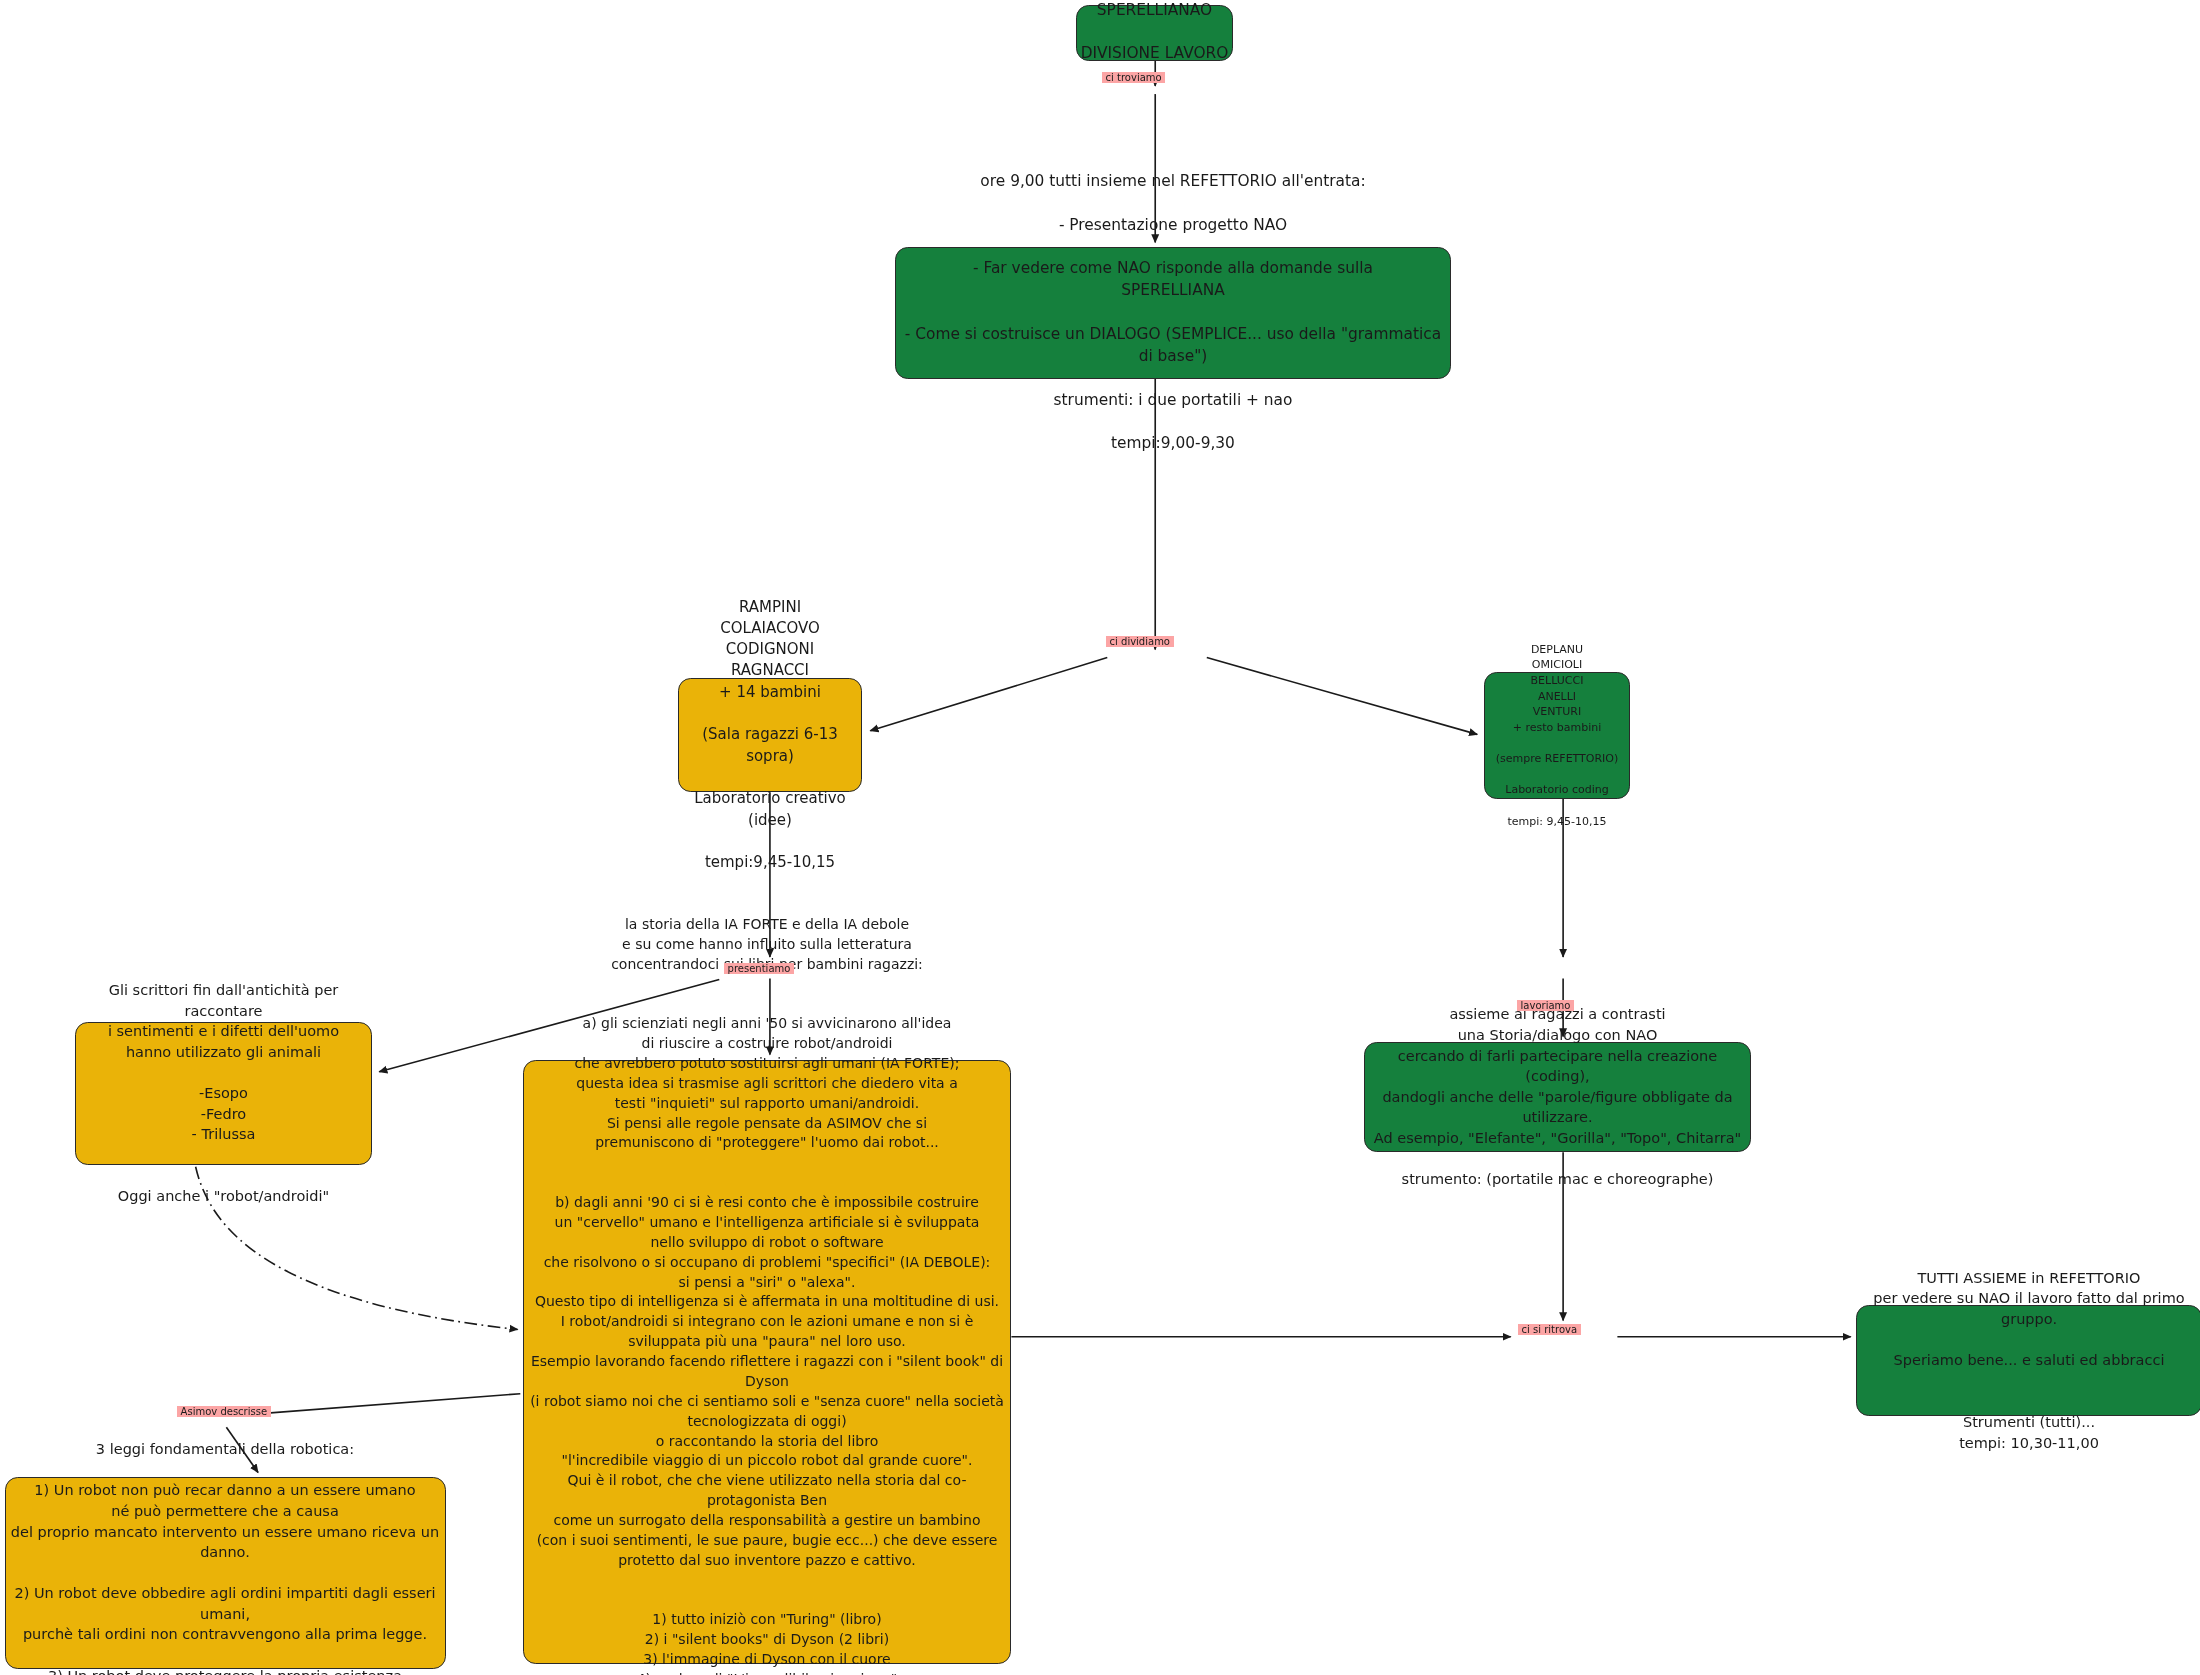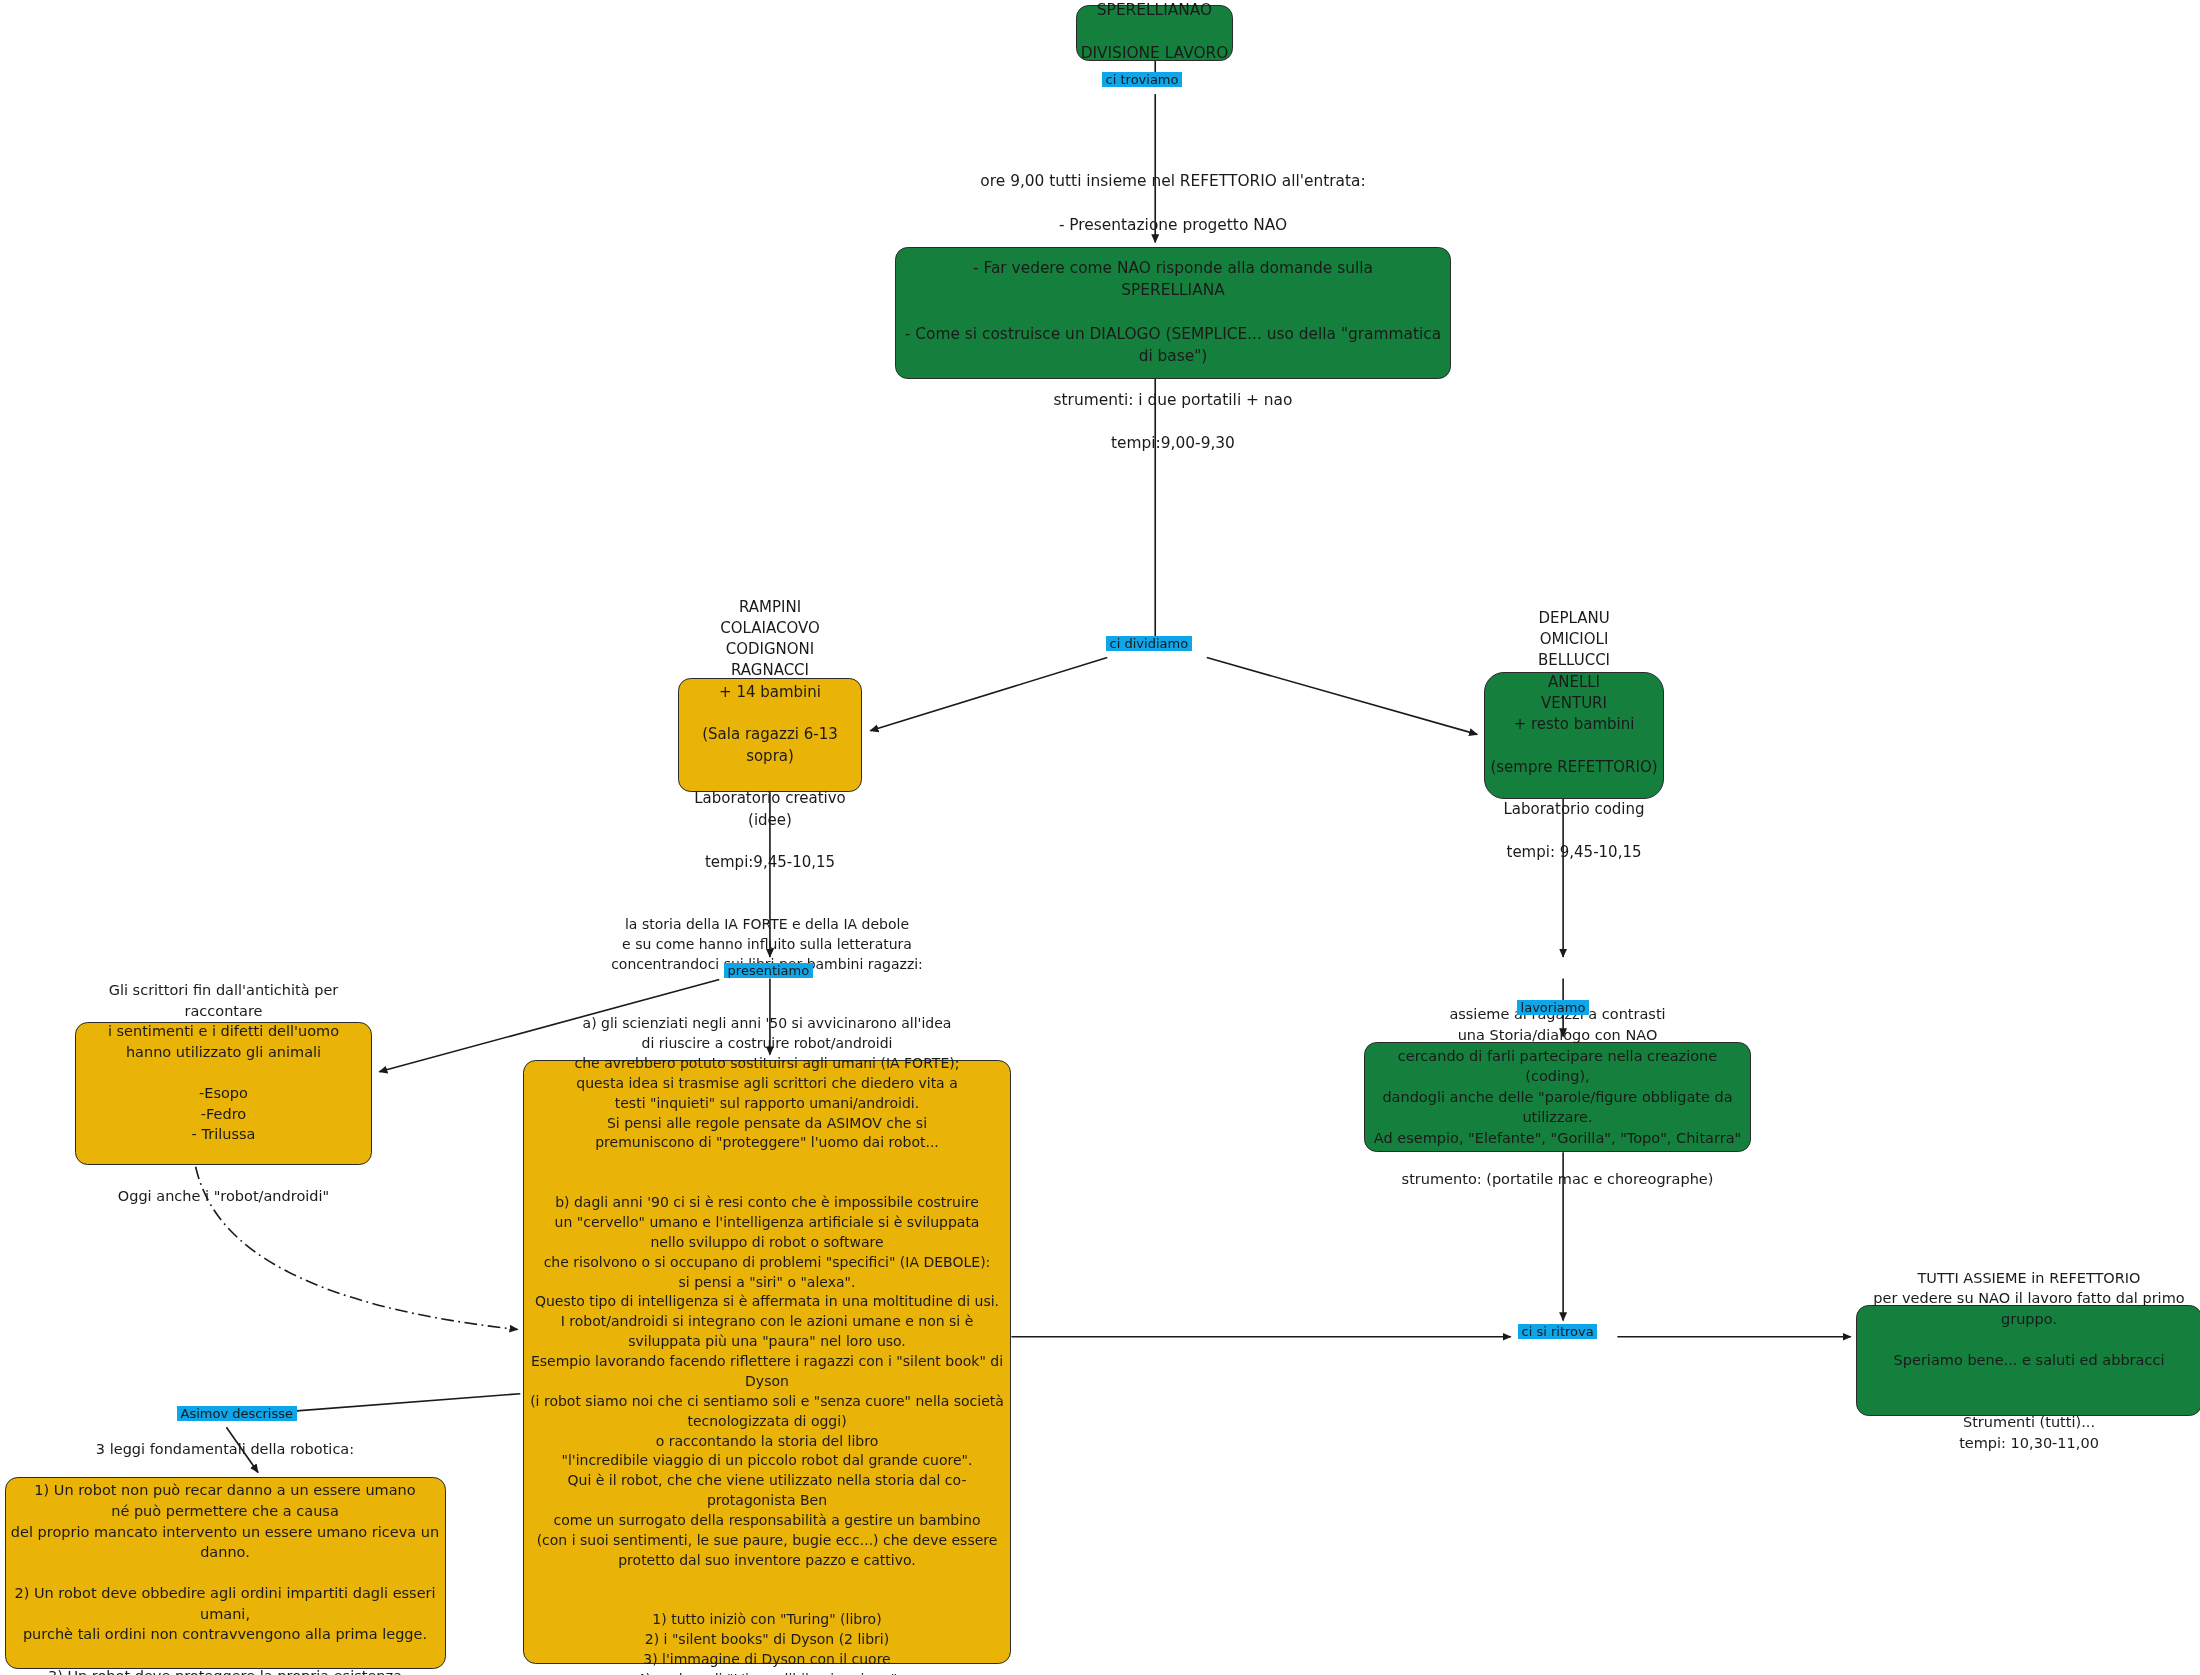--- a/index.html
+++ b/index.html
@@ -47,33 +47,33 @@
     background: #eab308;
     align-items: center;
   }
   .node .txt {
     white-space: pre-line;
     display: block;
     width: 100%;
   }
   .edge-label {
     position: absolute;
-    font-size: 13px;
+    font-size: 10px;
     color: #1a1a1a;
-    background: #0ea5e9;
+    background: #fca5a5;
     padding: 0 3.6px;
     white-space: nowrap;
     z-index: 3;
   }
 
   
   #n-title       { left: 1076px; top: 4.5px;    width: 157px; height: 56px;  font-size: 15.4px; }
   #n-morning     { left: 895px;  top: 247px;  width: 556px; height: 132px; font-size: 15.4px; }
   #n-group1      { left: 678px;  top: 678px;  width: 184px; height: 114px; font-size: 15px; }
-  #n-group2      { left: 1484px; top: 672px;  width: 180px; height: 127px; font-size: 15px; border-radius: 20px; }
+  #n-group2      { left: 1484px; top: 672px;  width: 146px; height: 127px; font-size: 11px; }
   #n-writers     { left: 75px;   top: 1022px; width: 297px; height: 143px; font-size: 14.5px; }
   #n-story       { left: 523px;  top: 1060px; width: 488px; height: 604px; font-size: 14px; }
   #n-laws        { left: 4.5px;    top: 1477px; width: 441px; height: 192px; font-size: 14.5px; }
   #n-coding      { left: 1364px; top: 1042px; width: 387px; height: 110px; font-size: 14.5px; }
   #n-final       { left: 1856px; top: 1305px; width: 346px; height: 111px; font-size: 14.5px; }
 
   
   #lbl-citroviamo    { left: 1102px; top: 72px;   }
   #lbl-cidividiamo   { left: 1106px; top: 636px;  }
   #lbl-presentiamo   { left: 724px;  top: 963px; }

